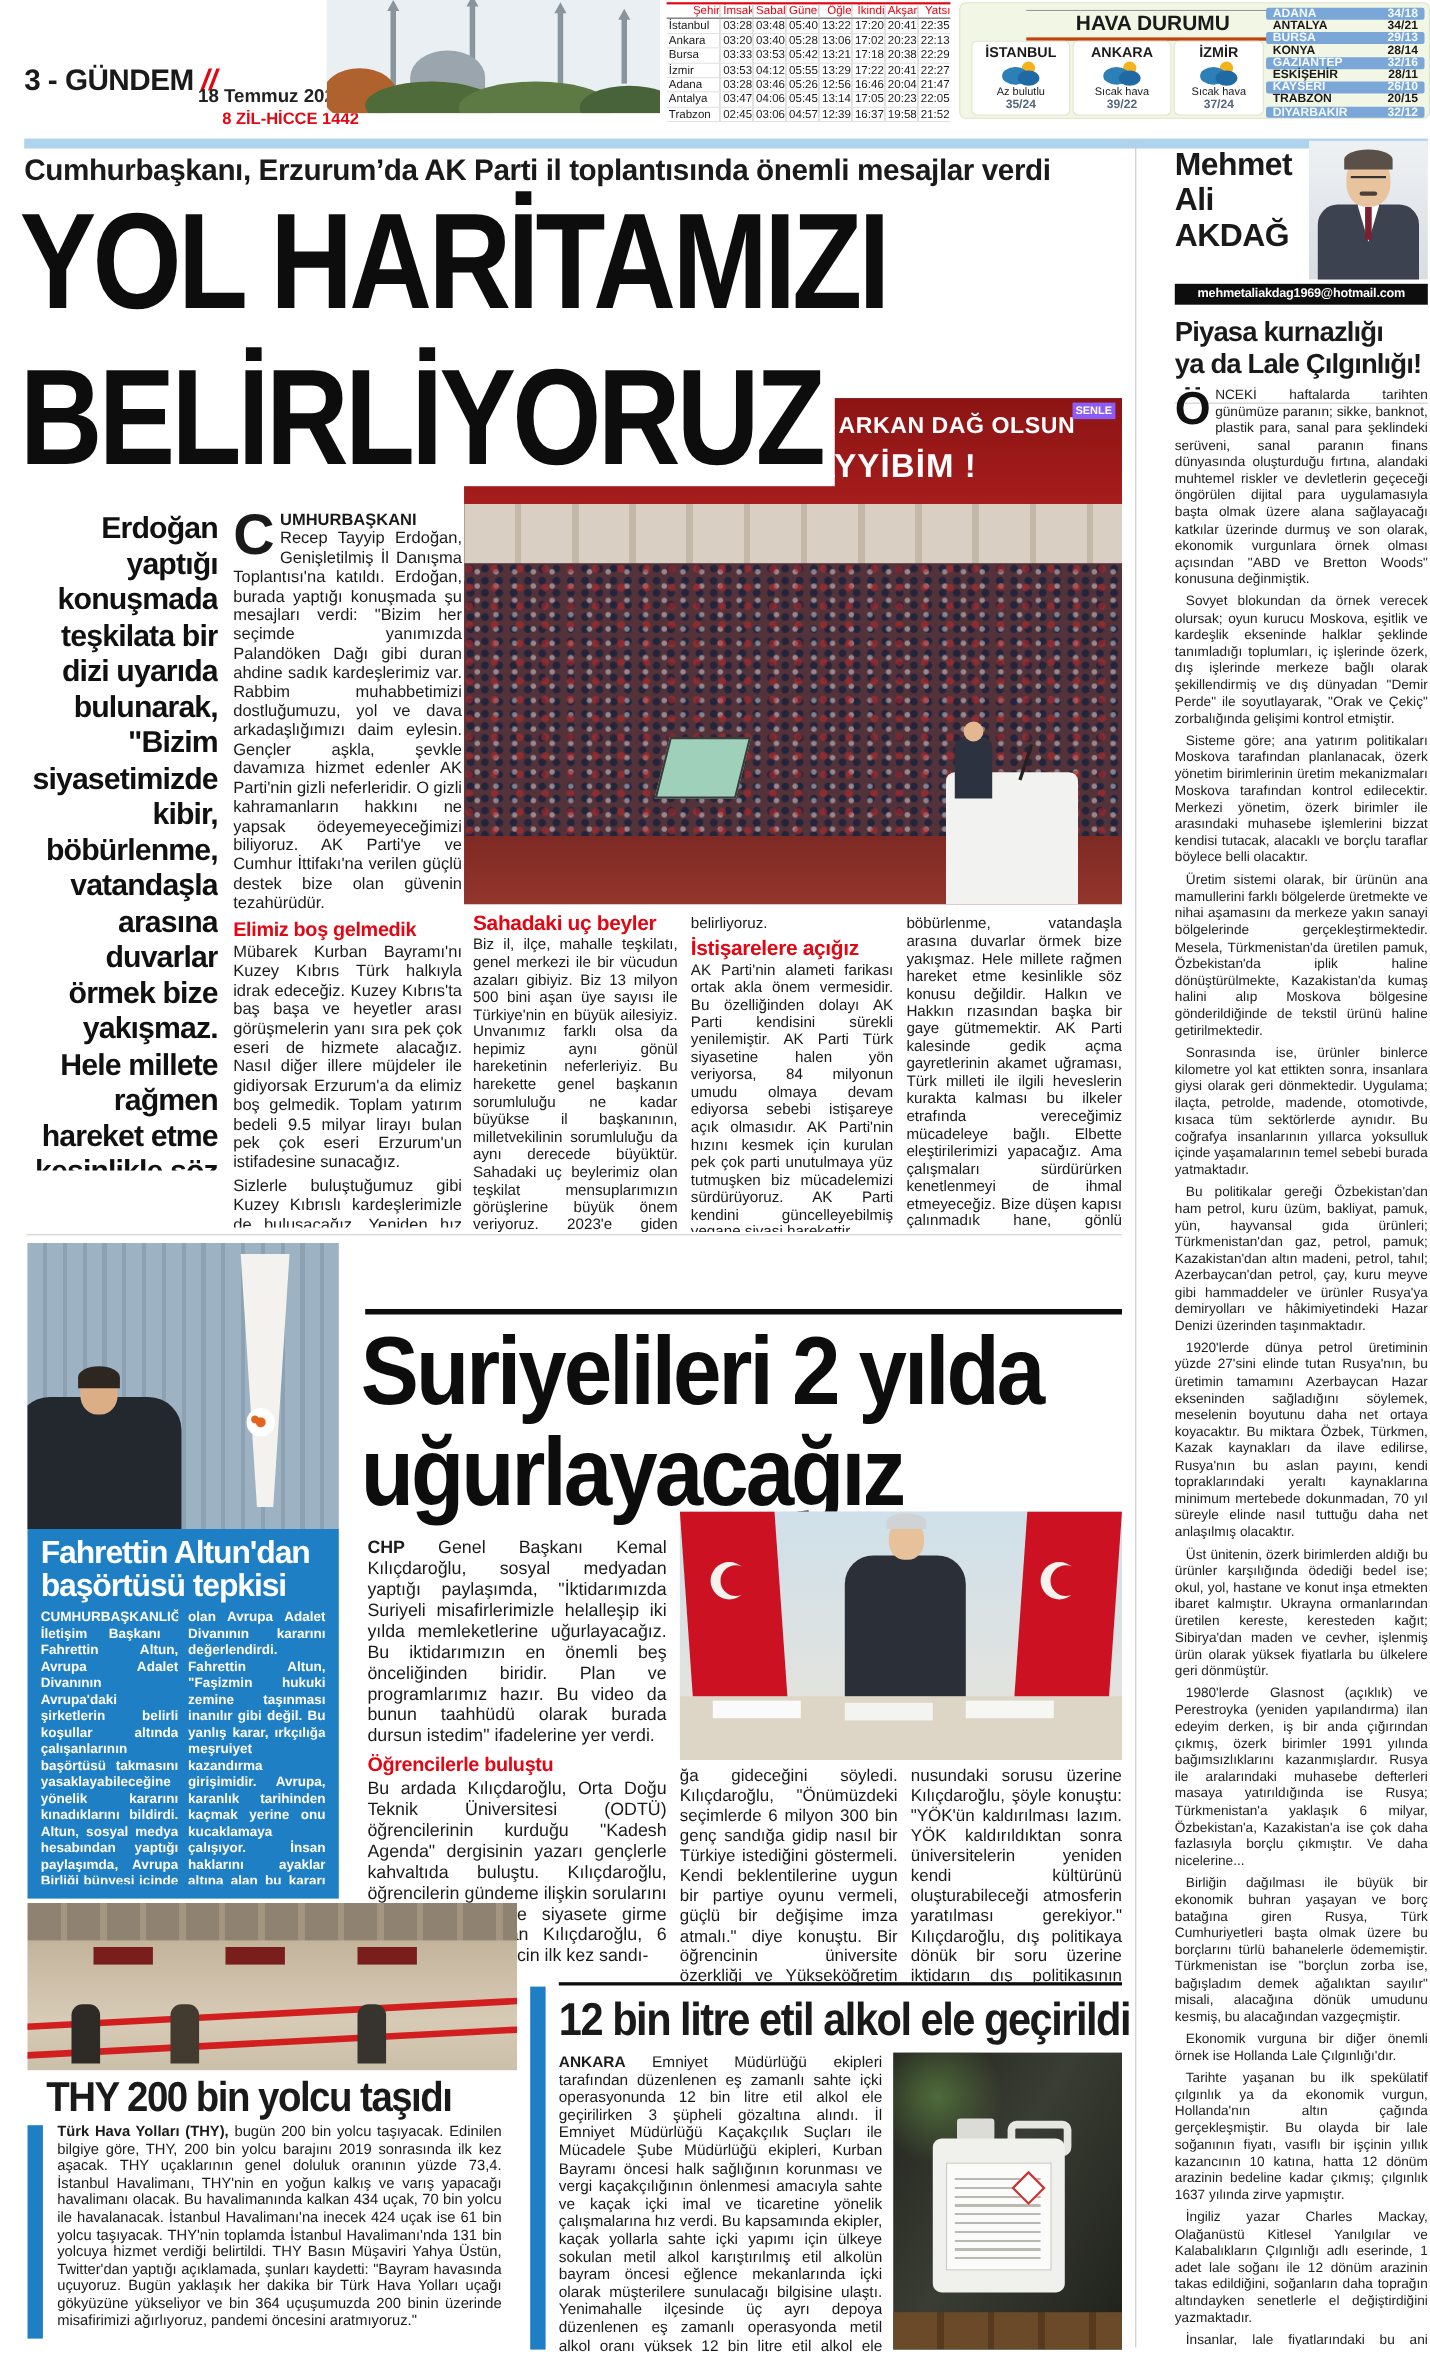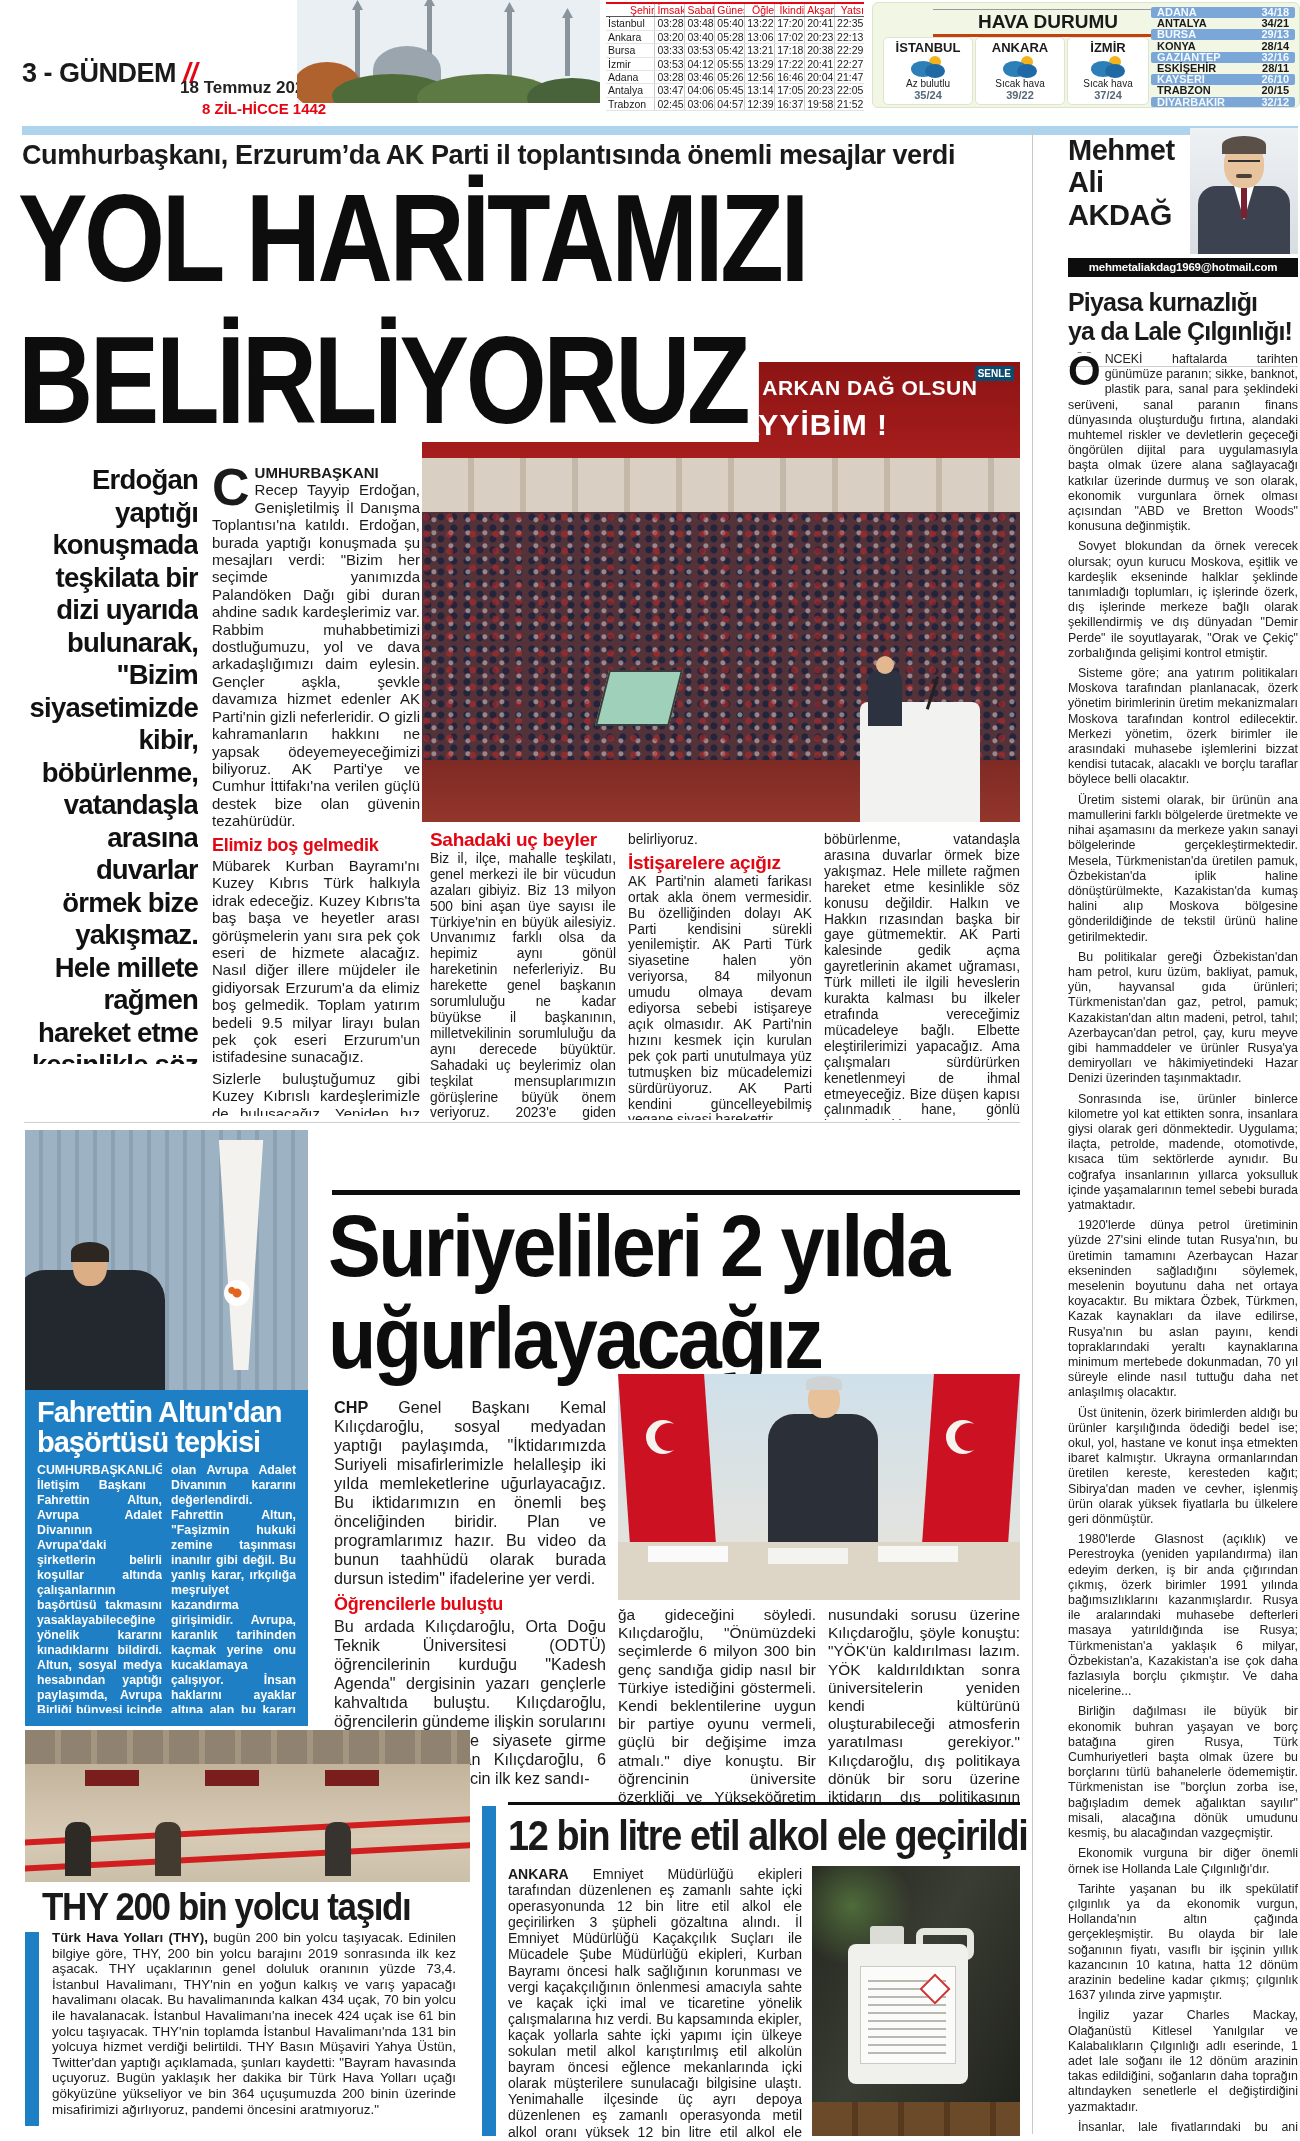--- a/index.html
+++ b/index.html
@@ -71,21 +71,21 @@
   .story-col{font-size:15px;line-height:17.4px;text-align:justify;overflow:hidden;}
   #lead-col1{left:212px;top:464px;width:208px;height:652px;}
   .dropcap2{float:left;font-size:52px;line-height:42px;font-weight:900;padding:2px 5px 0 0;}
   .subhead{color:#e30613;font-weight:800;font-size:18px;margin:7px 0 3px 0;text-align:left;letter-spacing:-0.3px;}
   .leadin{font-weight:800;}
   
   #crowd{left:422px;top:362px;width:598px;height:460px;overflow:hidden;background:#6d1515;z-index:1;}
   #crowd .banner{position:absolute;left:0;top:0;width:100%;height:96px;background:linear-gradient(#8d1414,#a61d1d);}
   #crowd .banner .b1{position:absolute;left:34%;top:14px;width:60%;color:#fff;font-weight:900;font-size:21px;text-align:center;letter-spacing:0.5px;}
   #crowd .banner .b2{position:absolute;left:34%;top:46px;width:60%;color:#fff;font-weight:900;font-size:30px;text-align:center;letter-spacing:1px;}
-  #crowd .sideflag{position:absolute;right:6px;top:4px;color:#fff;font-size:10px;font-weight:800;background:#0c4a6e;padding:2px 3px;}
+  #crowd .sideflag{position:absolute;right:6px;top:4px;color:#fff;font-size:10px;font-weight:800;background:#8b5cf6;padding:2px 3px;}
   #crowd .ceiling{position:absolute;left:0;top:96px;width:100%;height:70px;background:
      repeating-linear-gradient(90deg,#d9cfc2 0 46px,#c4b8a8 46px 52px);}
   #crowd .hall{position:absolute;left:0;top:150px;width:100%;height:250px;background:
      radial-gradient(circle at 20% 30%,rgba(190,40,40,.55) 0 3px,transparent 4px),
      radial-gradient(circle at 70% 60%,rgba(220,220,225,.5) 0 2px,transparent 3px),
      radial-gradient(circle at 45% 45%,rgba(30,35,60,.9) 0 3px,transparent 4px),
      #53323a;background-size:23px 17px,17px 13px,13px 11px;}
   #crowd .stage{position:absolute;left:0;bottom:0;width:100%;height:62px;background:linear-gradient(#7e2a24,#93362c);}
   #crowd .lectern{position:absolute;right:40px;bottom:0;width:120px;height:120px;background:#f2f2f0;border-radius:8px 8px 0 0;}
   #crowd .mic{position:absolute;right:86px;bottom:112px;width:3px;height:34px;background:#222;transform:rotate(18deg);}
@@ -417,22 +417,22 @@
   <div class="abs" id="email-bar">mehmetaliakdag1969@hotmail.com</div>
   <div class="abs" id="col-title">
     <div>Piyasa kurnazlığı</div>
     <div>ya da Lale Çılgınlığı!</div>
   </div>
   <div class="abs" id="col-body">
     <p class="first"><span class="dropcap">Ö</span><span>NCEKİ haftalarda tarihten günümüze paranın; sikke, banknot, plastik para, sanal para şeklindeki serüveni, sanal paranın finans dünyasında oluşturduğu fırtına, alandaki muhtemel riskler ve devletlerin geçeceği öngörülen dijital para uygulamasıyla başta olmak üzere alana sağlayacağı katkılar üzerinde durmuş ve son olarak, ekonomik vurgunlara örnek olması açısından "ABD ve Bretton Woods" konusuna değinmiştik.</span></p>
     <p>Sovyet blokundan da örnek verecek olursak; oyun kurucu Moskova, eşitlik ve kardeşlik ekseninde halklar şeklinde tanımladığı toplumları, iç işlerinde özerk, dış işlerinde merkeze bağlı olarak şekillendirmiş ve dış dünyadan "Demir Perde" ile soyutlayarak, "Orak ve Çekiç" zorbalığında gelişimi kontrol etmiştir.</p>
     <p>Sisteme göre; ana yatırım politikaları Moskova tarafından planlanacak, özerk yönetim birimlerinin üretim mekanizmaları Moskova tarafından kontrol edilecektir. Merkezi yönetim, özerk birimler ile arasındaki muhasebe işlemlerini bizzat kendisi tutacak, alacaklı ve borçlu taraflar böylece belli olacaktır.</p>
     <p>Üretim sistemi olarak, bir ürünün ana mamullerini farklı bölgelerde üretmekte ve nihai aşamasını da merkeze yakın sanayi bölgelerinde gerçekleştirmektedir. Mesela, Türkmenistan'da üretilen pamuk, Özbekistan'da iplik haline dönüştürülmekte, Kazakistan'da kumaş halini alıp Moskova bölgesine gönderildiğinde de tekstil ürünü haline getirilmektedir.</p>
+    <p>Sonrasında ise, ürünler binlerce kilometre yol kat ettikten sonra, insanlara giysi olarak geri dönmektedir. Uygulama; ilaçta, petrolde, madende, otomotivde, kısaca tüm sektörlerde aynıdır. Bu coğrafya insanlarının yıllarca yoksulluk içinde yaşamalarının temel sebebi burada yatmaktadır.</p>
     <p>Bu politikalar gereği Özbekistan'dan ham petrol, kuru üzüm, bakliyat, pamuk, yün, hayvansal gıda ürünleri; Türkmenistan'dan gaz, petrol, pamuk; Kazakistan'dan altın madeni, petrol, tahıl; Azerbaycan'dan petrol, çay, kuru meyve gibi hammaddeler ve ürünler Rusya'ya demiryolları ve hâkimiyetindeki Hazar Denizi üzerinden taşınmaktadır.</p>
-    <p>Sonrasında ise, ürünler binlerce kilometre yol kat ettikten sonra, insanlara giysi olarak geri dönmektedir. Uygulama; ilaçta, petrolde, madende, otomotivde, kısaca tüm sektörlerde aynıdır. Bu coğrafya insanlarının yıllarca yoksulluk içinde yaşamalarının temel sebebi burada yatmaktadır.</p>
     <p>1920'lerde dünya petrol üretiminin yüzde 27'sini elinde tutan Rusya'nın, bu üretimin tamamını Azerbaycan Hazar ekseninden sağladığını söylemek, meselenin boyutunu daha net ortaya koyacaktır. Bu miktara Özbek, Türkmen, Kazak kaynakları da ilave edilirse, Rusya'nın bu aslan payını, kendi topraklarındaki yeraltı kaynaklarına minimum mertebede dokunmadan, 70 yıl süreyle elinde nasıl tuttuğu daha net anlaşılmış olacaktır.</p>
     <p>Üst ünitenin, özerk birimlerden aldığı bu ürünler karşılığında ödediği bedel ise; okul, yol, hastane ve konut inşa etmekten ibaret kalmıştır. Ukrayna ormanlarından üretilen kereste, keresteden kağıt; Sibirya'dan maden ve cevher, işlenmiş ürün olarak yüksek fiyatlarla bu ülkelere geri dönmüştür.</p>
     <p>1980'lerde Glasnost (açıklık) ve Perestroyka (yeniden yapılandırma) ilan edeyim derken, iş bir anda çığırından çıkmış, özerk birimler 1991 yılında bağımsızlıklarını kazanmışlardır. Rusya ile aralarındaki muhasebe defterleri masaya yatırıldığında ise Rusya; Türkmenistan'a yaklaşık 6 milyar, Özbekistan'a, Kazakistan'a ise çok daha fazlasıyla borçlu çıkmıştır. Ve daha nicelerine...</p>
     <p>Birliğin dağılması ile büyük bir ekonomik buhran yaşayan ve borç batağına giren Rusya, Türk Cumhuriyetleri başta olmak üzere bu borçlarını türlü bahanelerle ödememiştir. Türkmenistan ise "borçlun zorba ise, bağışladım demek ağalıktan sayılır" misali, alacağına dönük umudunu kesmiş, bu alacağından vazgeçmiştir.</p>
     <p>Ekonomik vurguna bir diğer önemli örnek ise Hollanda Lale Çılgınlığı'dır.</p>
     <p>Tarihte yaşanan bu ilk spekülatif çılgınlık ya da ekonomik vurgun, Hollanda'nın altın çağında gerçekleşmiştir. Bu olayda bir lale soğanının fiyatı, vasıflı bir işçinin yıllık kazancının 10 katına, hatta 12 dönüm arazinin bedeline kadar çıkmış; çılgınlık 1637 yılında zirve yapmıştır.</p>
     <p>İngiliz yazar Charles Mackay, Olağanüstü Kitlesel Yanılgılar ve Kalabalıkların Çılgınlığı adlı eserinde, 1 adet lale soğanı ile 12 dönüm arazinin takas edildiğini, soğanların daha toprağın altındayken senetlerle el değiştirdiğini yazmaktadır.</p>
     <p>İnsanlar, lale fiyatlarındaki bu ani yükselişe bakarak, daha çok kazanma arzusuyla varını yoğunu lale soğanına yatırmışlardır. Fakat işin sonunda, lale üretimini elinde tutanların arzı artırmasıyla fiyatlar bir anda dibe vurmuş, servetler kaybolmuş, binlerce insan iflas etmiştir.</p>
 
   </div>

